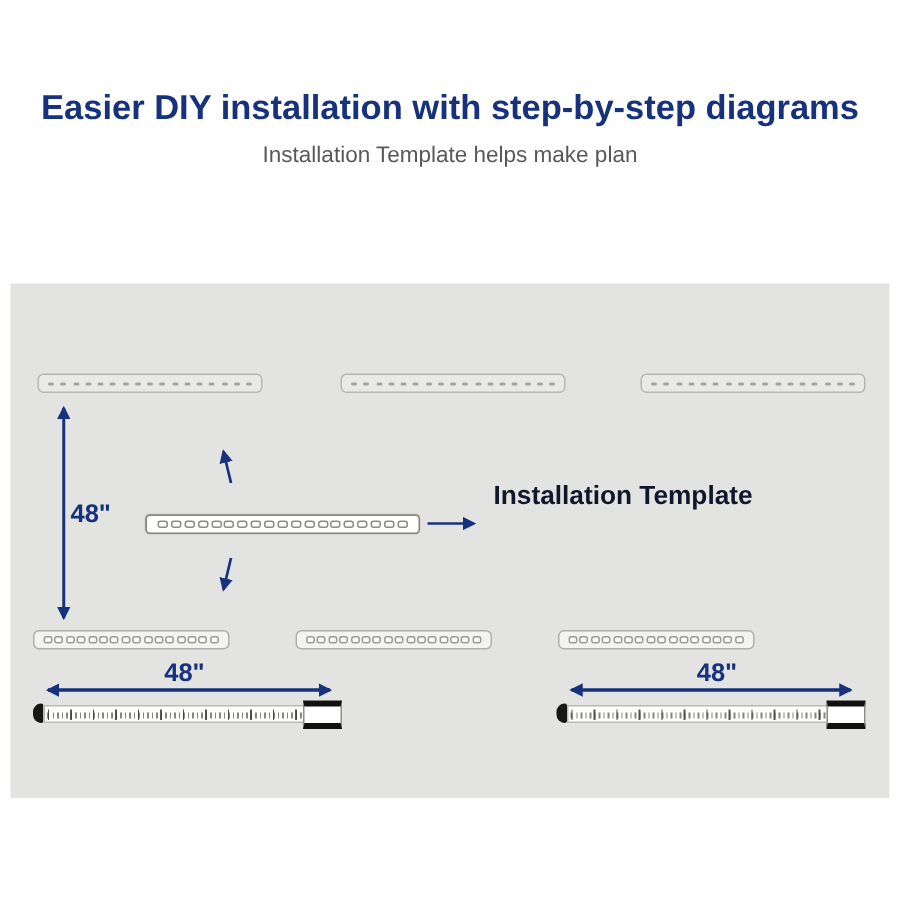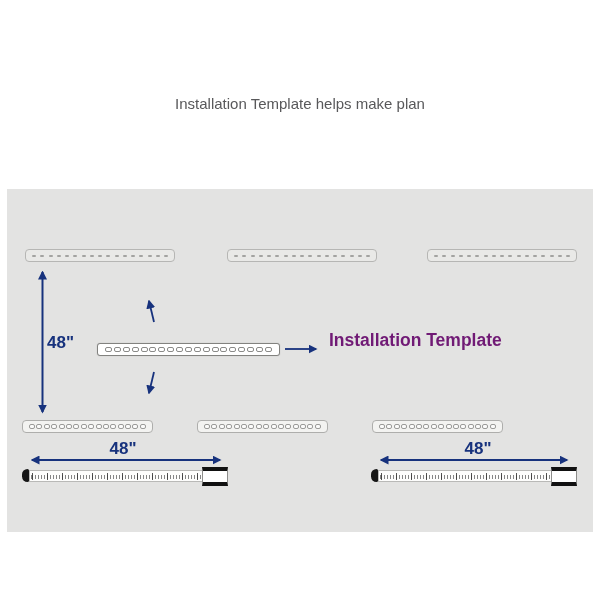--- a/index.html
+++ b/index.html
@@ -35,21 +35,21 @@
   .s-mid-1{left:15px; top:231px;width:131px;}
   .s-mid-2{left:190px;top:231px;width:131px;}
   .s-mid-3{left:365px;top:231px;width:131px;}
   .s-template{left:90px;top:154px;width:183px;height:13px;}
 
   
   .dim-label{position:absolute;color:#17327d;font-weight:bold;font-size:17px;}
   .lbl-vert{left:40px;top:144px;}
   .lbl-b-left{left:85px;top:250px;width:62px;text-align:center;}
   .lbl-b-right{left:440px;top:250px;width:62px;text-align:center;}
-  .lbl-template{position:absolute;left:322px;top:141px;color:#701a75;
+  .lbl-template{position:absolute;left:322px;top:131px;color:#0f172a;
                 font-size:17.5px;font-weight:600;}
 
   
   .arrows{position:absolute;left:0;top:0;width:586px;height:343px;pointer-events:none;}
 
   
   .tape{position:absolute;top:278px;height:19px;}
   .tape-left{left:15px;width:206px;}
   .tape-right{left:364px;width:206px;}
   .tape-hook{position:absolute;left:0;top:2px;width:7px;height:13px;background:#161616;
@@ -64,20 +64,21 @@
               background-repeat:repeat-x;}
   .tape-case{position:absolute;right:0;top:0;width:26px;height:19px;background:#ffffff;
              box-sizing:border-box;border-top:4px solid #111;border-bottom:4px solid #111;
              border-left:1px solid #8d8d8b;border-right:1px solid #8d8d8b;}
 </style>
 </head>
 <body>
 
 <div class="page">
 
+  <div class="hdr-title">Easier DIY installation with step-by-step diagrams</div>
   <div class="hdr-sub">Installation Template helps make plan</div>
 
   <div class="panel">
 
     <div class="strip strip-top s-top-1">
         <i></i>
         <i></i>
         <i></i>
         <i></i>
         <i></i>

